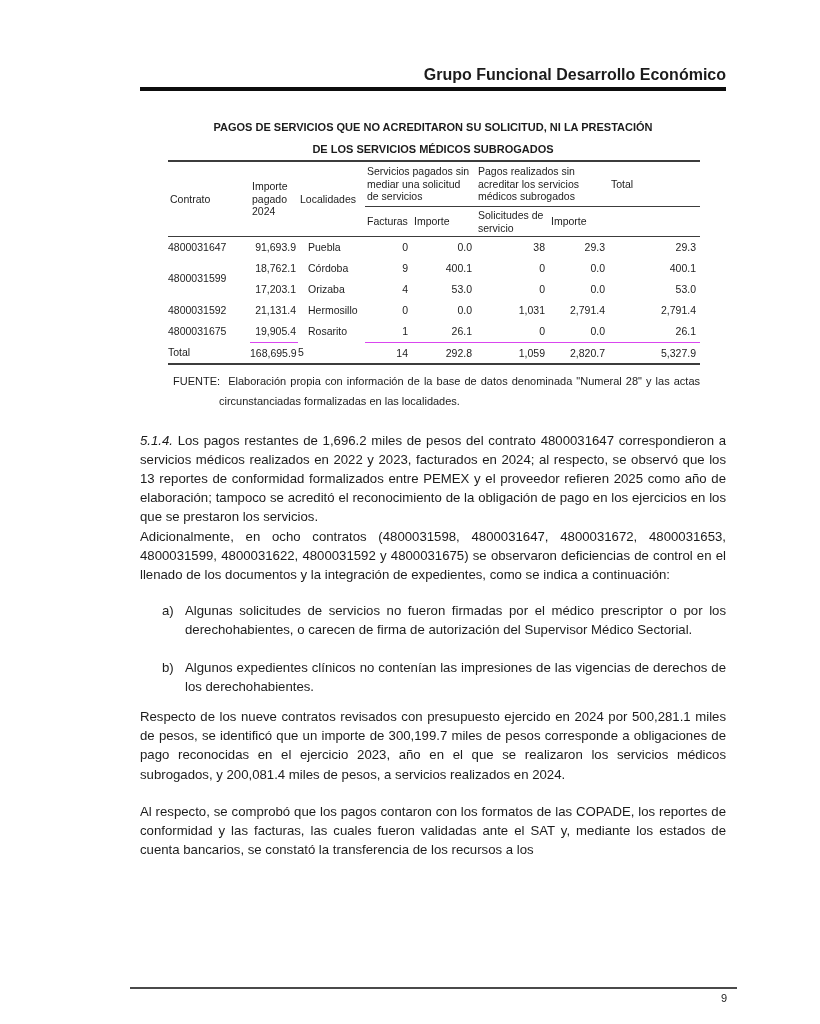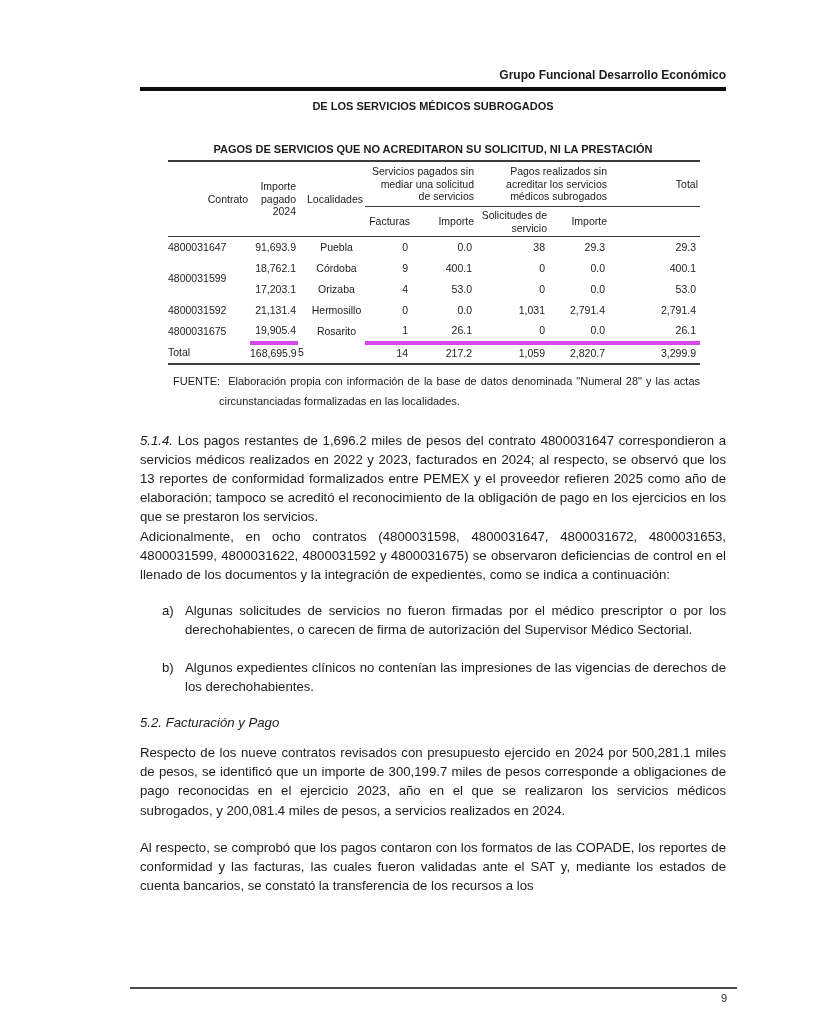--- a/index.html
+++ b/index.html
@@ -7,45 +7,45 @@
   body {
     width: 820px; height: 1024px; position: relative;
     font-family: "Liberation Sans", sans-serif;
     color: #1c1c1c;
     overflow: hidden;
   }
   .content {
     position: absolute; left: 140px; top: 0; width: 586px; padding-top: 68px;
   }
   
-  .doc-header { text-align: right; font-size: 12px; font-weight: bold; line-height: 14px; }
+  .doc-header { text-align: right; font-size: 16px; font-weight: bold; line-height: 14px; }
   .header-rule { margin-top: 5px; height: 3.5px; background: #0d0d0d; }
   
   .tbl-title { text-align: center; font-size: 11px; font-weight: bold; line-height: 13px; }
   .tbl-title.first { margin-top: 30px; }
   .tbl-title.second { margin-top: 9px; }
   .tbl-units { text-align: center; font-size: 11px; line-height: 13px; margin-top: 9px; }
   
   table.data {
     margin: 4px 0 0 28px; width: 532px;
     border-collapse: collapse; table-layout: fixed;
     font-size: 10.5px; line-height: 12.5px;
     border-top: 2px solid #3c3c3c;
   }
   table.data thead { border-bottom: 1.5px solid #3c3c3c; }
-  table.data th { font-weight: normal; vertical-align: middle; text-align: right; padding: 1px 2px; }
+  table.data th { font-weight: normal; vertical-align: middle; text-align: left; padding: 1px 2px; }
   table.data th.grp { border-bottom: 1px solid #3c3c3c; height: 46px; }
   table.data th.tot-h { border-bottom: 1px solid #3c3c3c; }
   table.data thead tr.sub th { height: 30px; }
   table.data td { height: 21px; vertical-align: middle; text-align: right; padding: 0 4px 0 0; }
   table.data td.ctr { text-align: left; padding: 0; }
-  table.data td.loc { text-align: center; padding: 0 0 0 10px; }
+  table.data td.loc { text-align: left; padding: 0 0 0 10px; }
   table.data td.imp { padding-right: 2px; }
   table.data tr.subrow td { height: 22px; }
-  table.data tr.subrow td.u { border-bottom: 4px solid #d946ef; }
+  table.data tr.subrow td.u { border-bottom: 1px solid #d946ef; }
   table.data tr.totalrow td { border-bottom: 2px solid #3c3c3c; height: 21px; }
   
   .fuente {
     margin: 6px 26px 0 33px; font-size: 11px; line-height: 20px;
     text-align: justify; padding-left: 46px; text-indent: -46px;
   }
   .fuente .lbl { margin-right: 4px; }
   
   .para { font-size: 13.2px; line-height: 19.2px; text-align: justify; }
   .p514 { margin-top: 20px; }
@@ -64,22 +64,22 @@
   .page-num { position: absolute; left: 130px; top: 991px; width: 597px; text-align: right; font-size: 11px; line-height: 14px; }
 </style>
 </head>
 <body>
 
 <div class="content">
 
   <div class="doc-header">Grupo Funcional Desarrollo Económico</div>
   <div class="header-rule"></div>
 
+  <div class="tbl-title first">PAGOS DE SERVICIOS QUE NO ACREDITARON SU SOLICITUD, NI LA PRESTACIÓN</div>
   <div class="tbl-title second">DE LOS SERVICIOS MÉDICOS SUBROGADOS</div>
-  <div class="tbl-title first">PAGOS DE SERVICIOS QUE NO ACREDITARON SU SOLICITUD, NI LA PRESTACIÓN</div>
 
   <table class="data">
     <colgroup>
       <col style="width:82px">
         <col style="width:48px">
         <col style="width:67px">
         <col style="width:47px">
       <col style="width:64px">
         <col style="width:73px">
         <col style="width:60px">
@@ -150,45 +150,44 @@
         <td class="u">26.1</td>
         <td class="u">0</td>
         <td class="u">0.0</td>
         <td class="u">26.1</td>
       </tr>
       <tr class="totalrow">
         <td class="ctr">Total</td>
         <td class="imp">168,695.9</td>
         <td class="ctr">5</td>
         <td>14</td>
-        <td>217.2</td>
+        <td>292.8</td>
         <td>1,059</td>
         <td>2,820.7</td>
-        <td>3,299.9</td>
+        <td>5,327.9</td>
       </tr>
     </tbody>
   </table>
 
   <p class="fuente"><span class="lbl">FUENTE:</span> <span>Elaboración propia con información de la base de datos denominada "Numeral 28" y las actas circunstanciadas formalizadas en las localidades.</span></p>
 
   <p class="para p514"><span class="it">5.1.4.</span> <span>Los pagos restantes de 1,696.2 miles de pesos del contrato 4800031647 correspondieron a servicios médicos realizados en 2022 y 2023, facturados en 2024; al respecto, se observó que los 13 reportes de conformidad formalizados entre PEMEX y el proveedor refieren 2025 como año de elaboración; tampoco se acreditó el reconocimiento de la obligación de pago en los ejercicios en los que se prestaron los servicios.</span></p>
 
   <p class="para padic">Adicionalmente, en ocho contratos (4800031598, 4800031647, 4800031672, 4800031653, 4800031599, 4800031622, 4800031592 y 4800031675) se observaron deficiencias de control en el llenado de los documentos y la integración de expedientes, como se indica a continuación:</p>
 
   <div class="list-item a">
     <div class="marker">a)</div>
     <div class="litext">Algunas solicitudes de servicios no fueron firmadas por el médico prescriptor o por los derechohabientes, o carecen de firma de autorización del Supervisor Médico Sectorial.</div>
   </div>
 
   <div class="list-item b">
     <div class="marker">b)</div>
     <div class="litext">Algunos expedientes clínicos no contenían las impresiones de las vigencias de derechos de los derechohabientes.</div>
   </div>
 
-  <div class="h52">5.2. Facturación y Pago</div>
 
   <p class="para presp">Respecto de los nueve contratos revisados con presupuesto ejercido en 2024 por 500,281.1 miles de pesos, se identificó que un importe de 300,199.7 miles de pesos corresponde a obligaciones de pago reconocidas en el ejercicio 2023, año en el que se realizaron los servicios médicos subrogados, y 200,081.4 miles de pesos, a servicios realizados en 2024.</p>
 
   <p class="para palresp">Al respecto, se comprobó que los pagos contaron con los formatos de las COPADE, los reportes de conformidad y las facturas, las cuales fueron validadas ante el SAT y, mediante los estados de cuenta bancarios, se constató la transferencia de los recursos a los</p>
 
 </div>
 
 <div class="footer-rule"></div>
 <div class="page-num">9</div>
 

